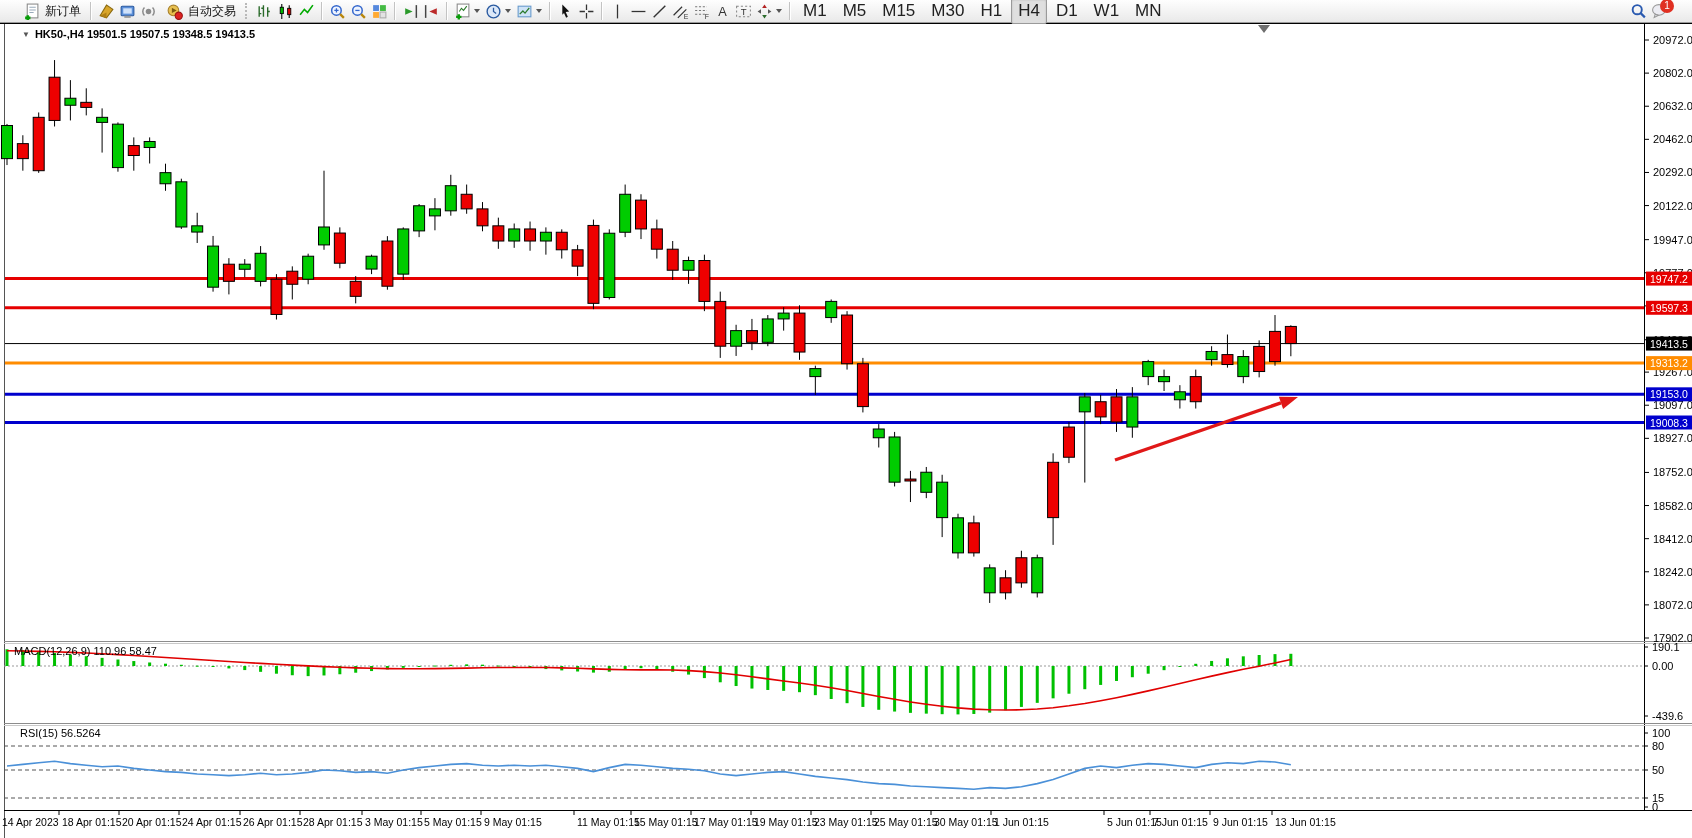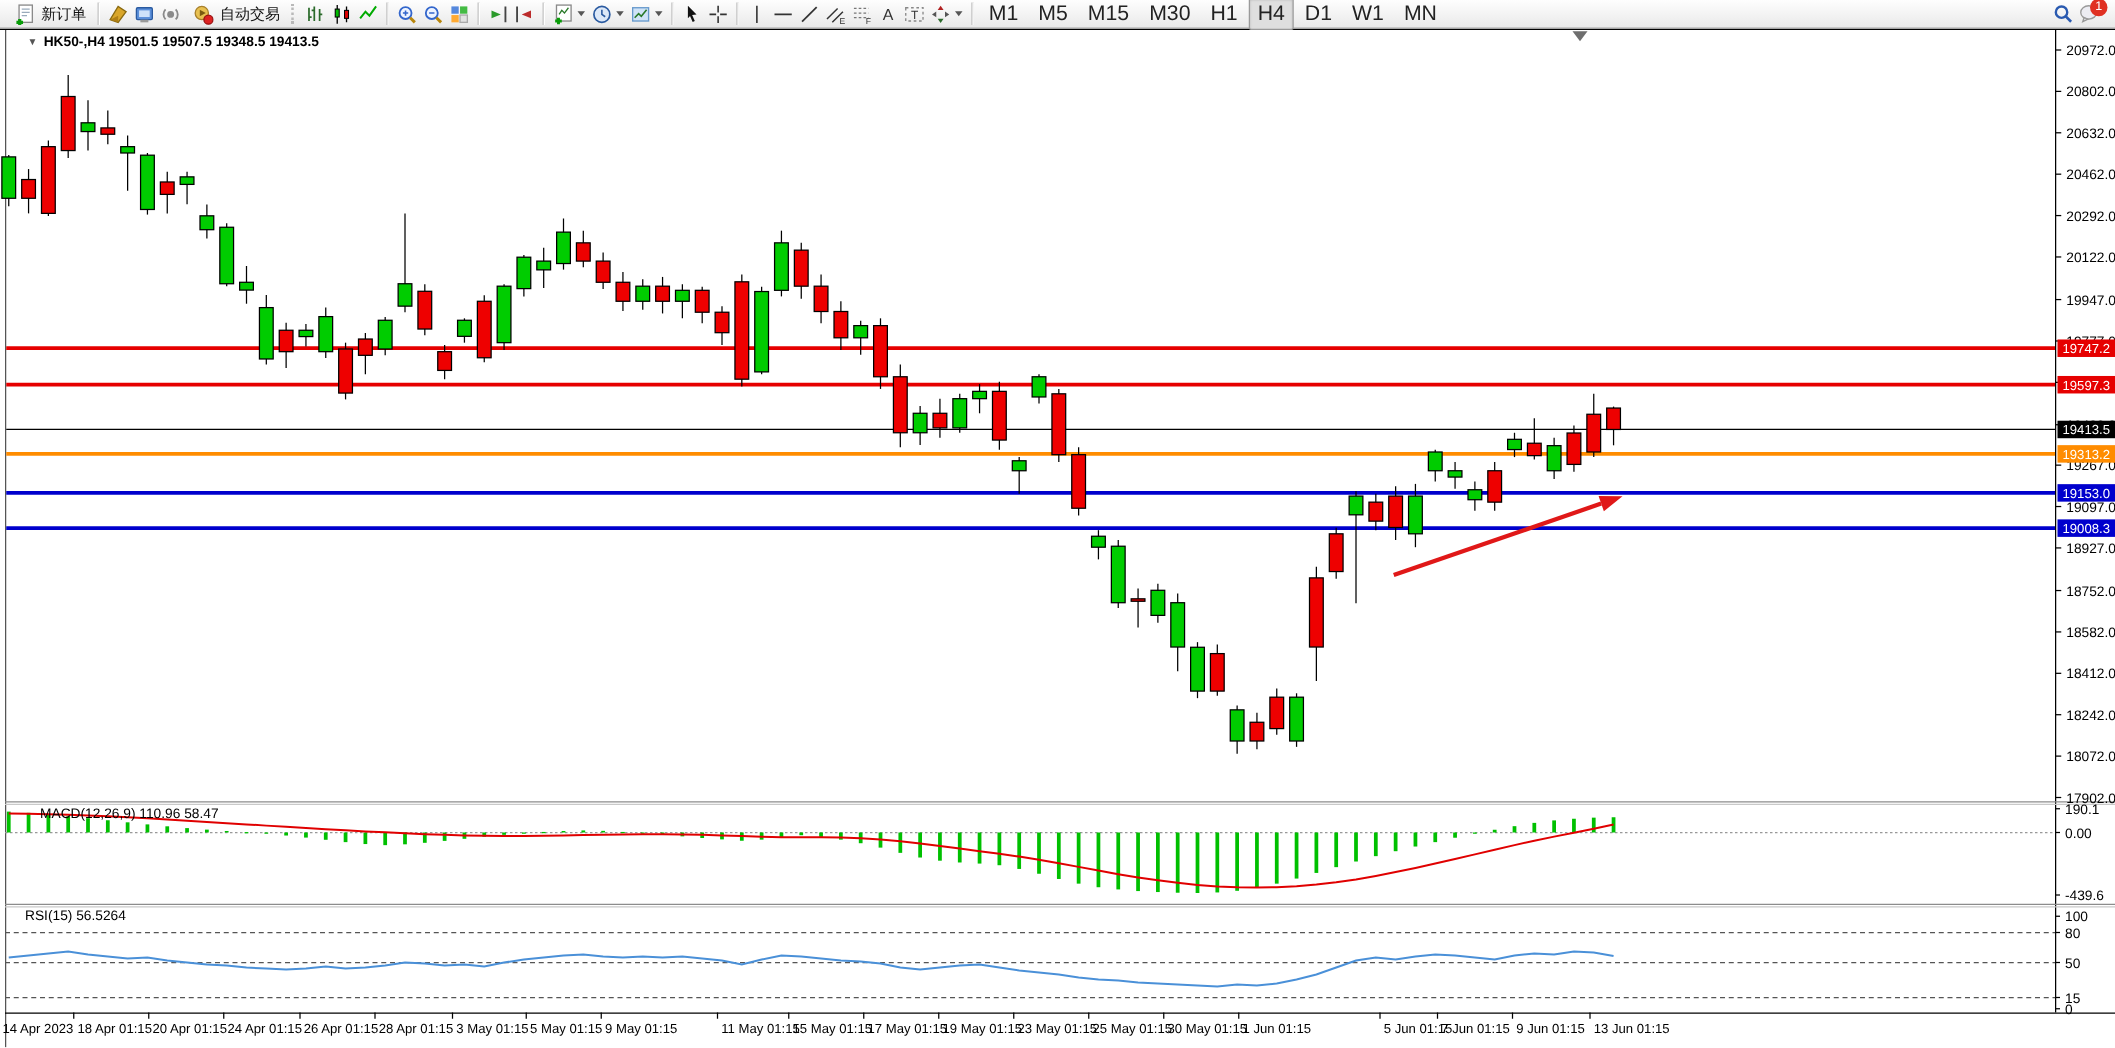--- a/index.html
+++ b/index.html
@@ -2,40 +2,40 @@
 <html><head>
 <meta charset="utf-8">
 <style>
   html,body{margin:0;padding:0;background:#fff;}
   #app{position:relative;width:1692px;height:838px;background:#ffffff;overflow:hidden;
        font-family:"Liberation Sans",sans-serif;}
   
   #toolbar{position:absolute;top:0;left:0;width:1692px;height:23px;
            background:linear-gradient(#fefefe,#e9e9e9);
            border-bottom:1px solid #9a9a9a;
-           display:flex;align-items:center;padding:0 4px;box-sizing:border-box;z-index:5;justify-content:flex-end;}
+           display:flex;align-items:center;padding:0 16px;box-sizing:border-box;z-index:5;justify-content:flex-end;}
   .tb-btn{display:flex;align-items:center;gap:3px;padding:1px 5px;border-radius:2px;cursor:default;
           font-size:12px;color:#111;white-space:nowrap;}
   .tb-icon{width:17px;height:17px;display:inline-flex;align-items:center;justify-content:center;
            margin:0 2px;position:relative;}
   .tb-sep{width:1px;height:18px;background:#c3c3c3;border-right:1px solid #fff;margin:0 4px;}
   .tb-handle{width:3px;height:16px;border-left:2px dotted #b9b9b9;margin:0 4px;}
   .dd{width:0;height:0;border-left:3px solid transparent;border-right:3px solid transparent;
       border-top:4px solid #555;margin:0 3px 0 1px;}
   .tf-btn{font-size:17px;color:#222;padding:2px 6px;margin:12px 1px;border:1px solid transparent;
           border-radius:2px;}
   .tf-btn.active{background:#dfdfdf;border:1px solid #9a9a9a;box-shadow:inset 0 1px 2px rgba(0,0,0,.18);}
   .tb-right{margin-left:auto;display:flex;align-items:center;}
   .badge{position:absolute;top:-4px;right:-6px;background:#e03022;color:#fff;font-size:10px;
          width:14px;height:14px;border-radius:50%;display:flex;align-items:center;justify-content:center;}
   
   .ovl{position:absolute;font-size:11px;color:#000;z-index:3;white-space:nowrap;margin-left:12px;}
   #symbol-title{top:28px;left:10px;font-weight:600;}
   #symbol-title .tri{display:inline-block;font-size:8px;color:#555;margin-right:5px;vertical-align:1px;}
-  #macd-title{top:645px;left:20px;}
+  #macd-title{top:645px;left:2px;}
   #rsi-title{top:727px;left:8px;}
   svg text{font-family:"Liberation Sans",sans-serif;}
 </style>
 </head>
 <body>
 
 <div id="app">
 
   
   <div id="toolbar">

